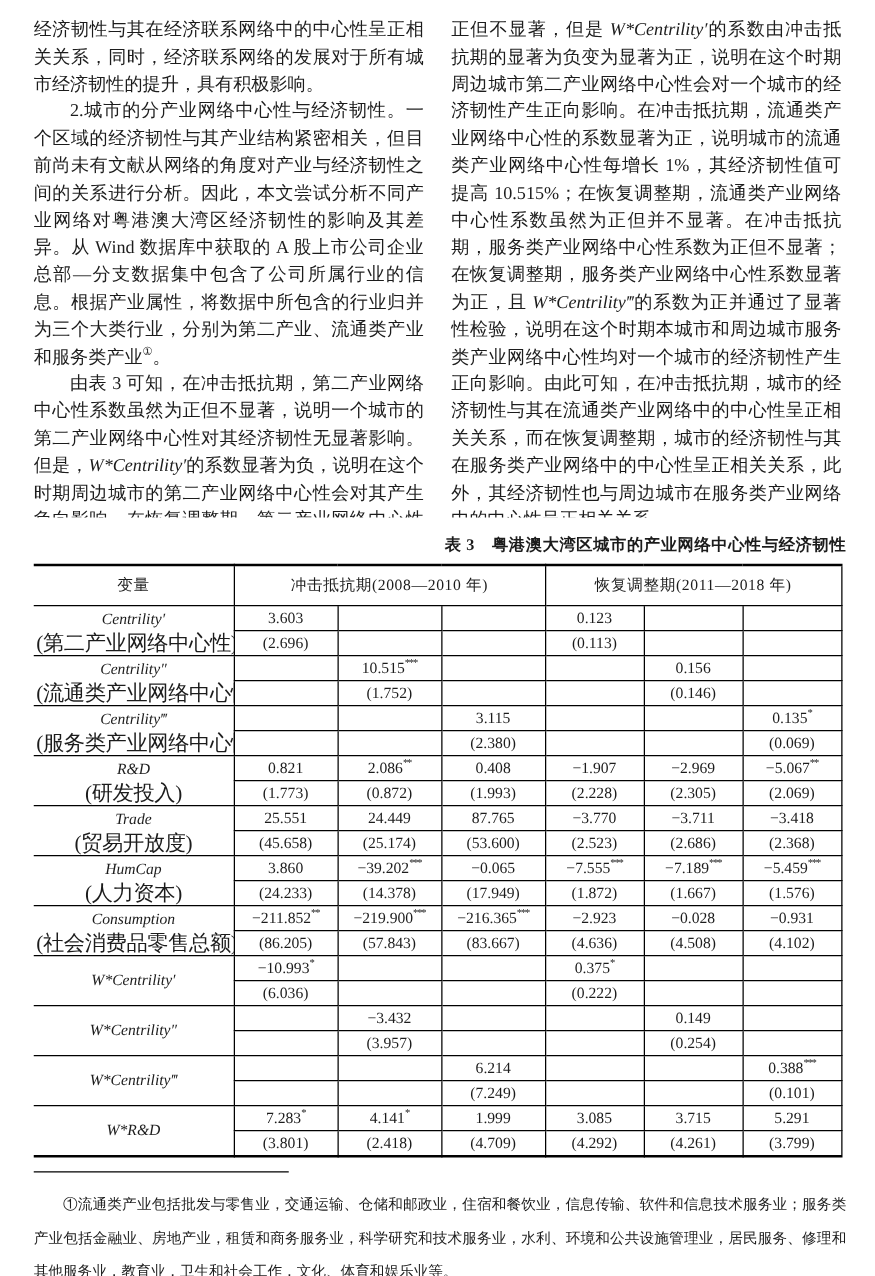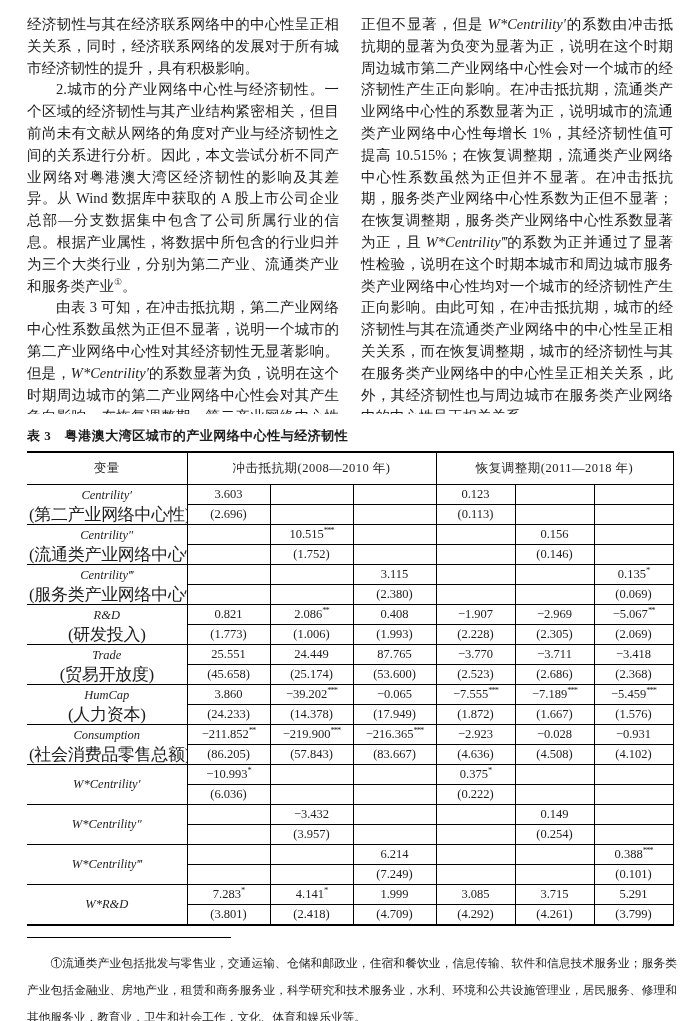--- a/index.html
+++ b/index.html
@@ -26,21 +26,21 @@
     line-height:21.8px;
     text-align:justify;
   }
   .col p{margin:0;}
   .col p.indent{text-indent:2em;}
   .var-inline{font-style:italic;}
   sup.fn-ref{font-size:9px;line-height:0;}
   
   .table-title{
     margin-top:13px;
-    text-align:left;
+    text-align:right;
     font-size:13px;
     font-weight:bold;
     letter-spacing:.5px;
   }
   
   table.reg{
     margin-top:6px;
     width:646px;
     table-layout:fixed;
     border-collapse:collapse;
@@ -197,21 +197,21 @@
           </td>
           <td class="num">0.821</td>
           <td class="num">2.086<sup>**</sup></td>
           <td class="num">0.408</td>
           <td class="num">−1.907</td>
           <td class="num">−2.969</td>
           <td class="num">−5.067<sup>**</sup></td>
         </tr>
         <tr class="se-row">
           <td class="num">(1.773)</td>
-          <td class="num">(1.006)</td>
+          <td class="num">(0.872)</td>
           <td class="num">(1.993)</td>
           <td class="num">(2.228)</td>
           <td class="num">(2.305)</td>
           <td class="num">(2.069)</td>
         </tr>
         <tr class="coef-row">
           <td class="var-cell" rowspan="2">
             <div class="var-en">Trade</div>
             <div class="var-zh">(贸易开放度)</div>
           </td>

